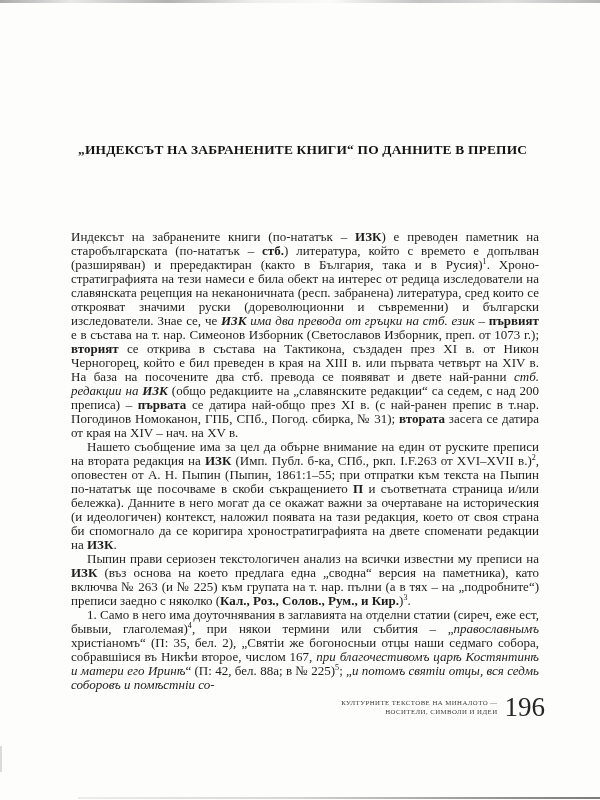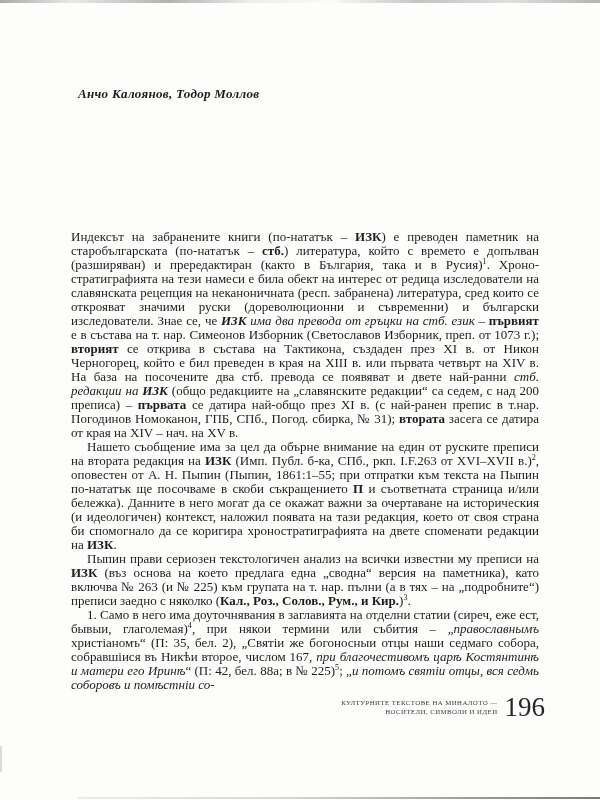--- a/index.html
+++ b/index.html
@@ -62,23 +62,23 @@
 </style>
 </head>
 <body>
 
 <div class="page">
 
   <div class="scan-top"></div>
   <div class="scan-bottom"></div>
   <div class="scan-left-smudge"></div>
 
-  <div class="authors">Анчо Калоянов, Тодор Моллов</div>
 
   <div class="title">
+    <div>„ИНДЕКСЪТ НА ЗАБРАНЕНИТЕ КНИГИ“ ПО ДАННИТЕ В ПРЕПИС</div>
   </div>
 
   <div class="body-text">
       <p class="para first"><span>Индексът на забранените книги (по-нататък – </span><span class="b">ИЗК</span><span>) е преводен паметник на старобългарската (по-нататък – </span><span class="b">стб.</span><span>) литература, който с времето е допълван (разширяван) и прередактиран (както в България, така и в Русия)</span><sup>1</sup><span>. Хроно-стратиграфията на тези намеси е била обект на интерес от редица изследователи на славянската рецепция на неканоничната (респ. забранена) литература, сред които се открояват значими руски (дореволюционни и съвременни) и български изследователи. Знае се, че </span><span class="b i">ИЗК</span><span class="i"> има два превода от гръцки на стб. език</span><span> – </span><span class="b">първият</span><span> е в състава на т. нар. Симеонов Изборник (Светославов Изборник, преп. от 1073 г.); </span><span class="b">вторият</span><span> се открива в състава на Тактикона, създаден през XI в. от Никон Черногорец, който е бил преведен в края на XIII в. или първата четвърт на XIV в. На база на посочените два стб. превода се появяват и двете най-ранни </span><span class="i">стб. редакции на </span><span class="b i">ИЗК</span><span> (общо редакциите на „славянските редакции“ са седем, с над 200 преписа) – </span><span class="b">първата</span><span> се датира най-общо през XI в. (с най-ранен препис в т.нар. Погодинов Номоканон, ГПБ, СПб., Погод. сбирка, № 31); </span><span class="b">втората</span><span> засега се датира от края на XIV – нач. на XV в.</span></p>
       <p class="para"><span>Нашето съобщение има за цел да обърне внимание на един от руските преписи на втората редакция на </span><span class="b">ИЗК</span><span> (Имп. Публ. б-ка, СПб., ркп. I.F.263 от XVI–XVII в.)</span><sup>2</sup><span>, оповестен от А. Н. Пыпин (Пыпин, 1861:1–55; при отпратки към текста на Пыпин по-нататък ще посочваме в скоби съкращението </span><span class="b">П</span><span> и съответната страница и/или бележка). Данните в него могат да се окажат важни за очертаване на историческия (и идеологичен) контекст, наложил появата на тази редакция, което от своя страна би спомогнало да се коригира хроностратиграфията на двете споменати редакции на </span><span class="b">ИЗК</span><span>.</span></p>
       <p class="para"><span>Пыпин прави сериозен текстологичен анализ на всички известни му преписи на </span><span class="b">ИЗК</span><span> (въз основа на което предлага една „сводна“ версия на паметника), като включва № 263 (и № 225) към групата на т. нар. пълни (а в тях – на „подробните“) преписи заедно с няколко (</span><span class="b">Кал., Роз., Солов., Рум., и Кир.</span><span>)</span><sup>3</sup><span>.</span></p>
       <p class="para"><span>1. Само в него има доуточнявания в заглавията на отделни статии (сиреч, еже ест, бывыи, глаголемая)</span><sup>4</sup><span>, при някои термини или събития – „</span><span class="i">православнымъ</span><span> христіаномъ“ (П: 35, бел. 2), „Святіи же богоносныи отцы наши седмаго собора, собравшіися въ Никѣи второе, числом 167, </span><span class="i">при благочестивомъ царѣ Костянтинѣ и матери его Иринѣ</span><span>“ (П: 42, бел. 88а; в № 225)</span><sup>5</sup><span>; „</span><span class="i">и потомъ святіи отцы, вся седмь соборовъ и помѣстніи со-</span></p>
     </div>
 
   <div class="footer">

